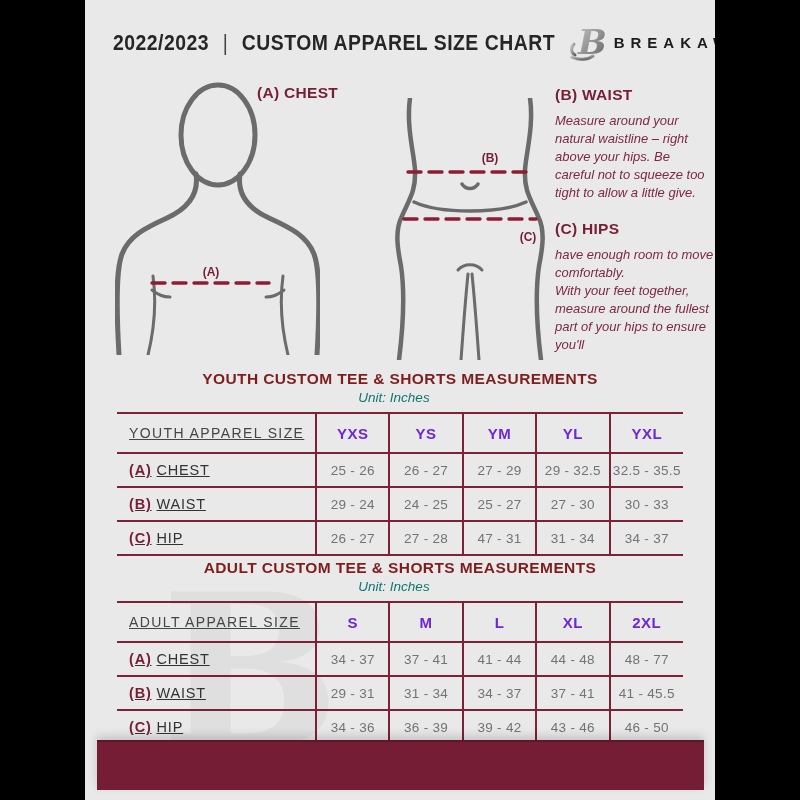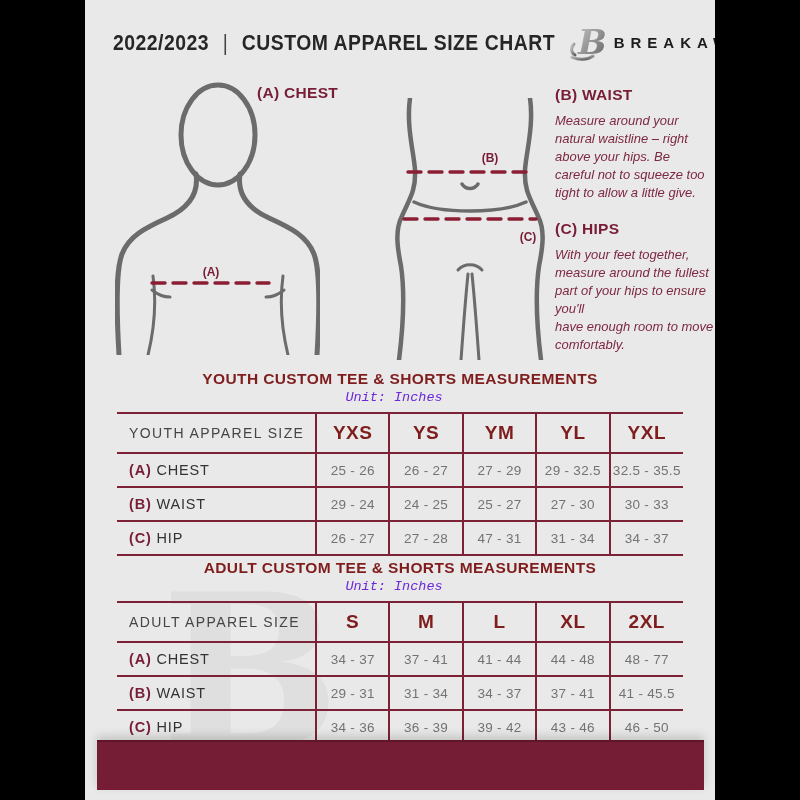--- a/index.html
+++ b/index.html
@@ -52,40 +52,40 @@
   }
   .guide-text{
     color:var(--maroon-text);font-style:italic;font-size:13px;line-height:1.38;
   }
   
   .table-section{position:absolute;left:0;width:630px;text-align:center;}
   .table-title{
     font-size:15.5px;font-weight:bold;color:#7f1d1d;letter-spacing:.4px;margin:0;
   }
   .table-unit{
-    font-size:13.5px;font-style:italic;color:#6d28d9;margin:2px 12px 7px 0;font-family:Liberation Mono, monospace;
+    font-size:13.5px;font-style:italic;color:#0f766e;margin:2px 12px 7px 0;
   }
   table.size-table{
     width:566px;margin:0 auto;border-collapse:collapse;table-layout:fixed;
     background:transparent;
   }
   .size-table tr{border-bottom:2px solid var(--maroon-border);}
   .size-table thead tr{border-top:2px solid var(--maroon-border);}
-  .size-table th:first-child,.size-table td:first-child{width:185px;}
+  .size-table th:first-child,.size-table td:first-child{width:185px;text-decoration:underline;}
   .size-table th:not(:first-child),.size-table td:not(:first-child){
     border-left:2px solid var(--maroon-border);
   }
   .size-table thead th{height:36px;}
   .size-table tbody td{height:30px;}
   .size-table .col-label{
     text-align:left;padding-left:12px;font-weight:normal;color:#454545;
     font-size:14px;letter-spacing:1.4px;
   }
   .size-table thead th:not(:first-child){
-    font-weight:bold;font-size:19px;color:#7f1d1d;letter-spacing:.5px;
+    font-weight:bold;font-size:15px;color:#6d28d9;letter-spacing:.5px;
   }
   .size-table .row-label{
     text-align:left;padding-left:12px;font-size:14.5px;color:#333;letter-spacing:.8px;
   }
   .size-table .row-label .pfx{color:var(--maroon);font-weight:bold;margin-right:5px;}
   .size-table tbody td:not(:first-child){
     font-size:13.5px;color:#737373;text-align:center;letter-spacing:.3px;
   }
   
   .footer-bar{
@@ -160,22 +160,22 @@
       <text x="138" y="143" text-anchor="middle">(C)</text>
     </svg>
 
     <div class="guide-block" style="left:470px;top:86px;width:152px;">
       <p class="guide-heading">(B) WAIST</p>
       <div class="guide-text">Measure around your natural waistline – right above your hips. Be careful not to squeeze too tight to allow a little give.</div>
     </div>
 
     <div class="guide-block" style="left:470px;top:220px;width:160px;">
       <p class="guide-heading">(C) HIPS</p>
+      <div class="guide-text">have enough room to move comfortably.</div>
       <div class="guide-text">With your feet together, measure around the fullest part of your hips to ensure you'll</div>
-      <div class="guide-text">have enough room to move comfortably.</div>
     </div>
   </div>
 
   <div class="table-section" style="top:370px;">
     <p class="table-title">YOUTH CUSTOM TEE &amp; SHORTS MEASUREMENTS</p>
     <p class="table-unit">Unit: Inches</p>
     <table class="size-table">
       <thead>
         <tr>
           <th class="col-label">YOUTH APPAREL SIZE</th>

